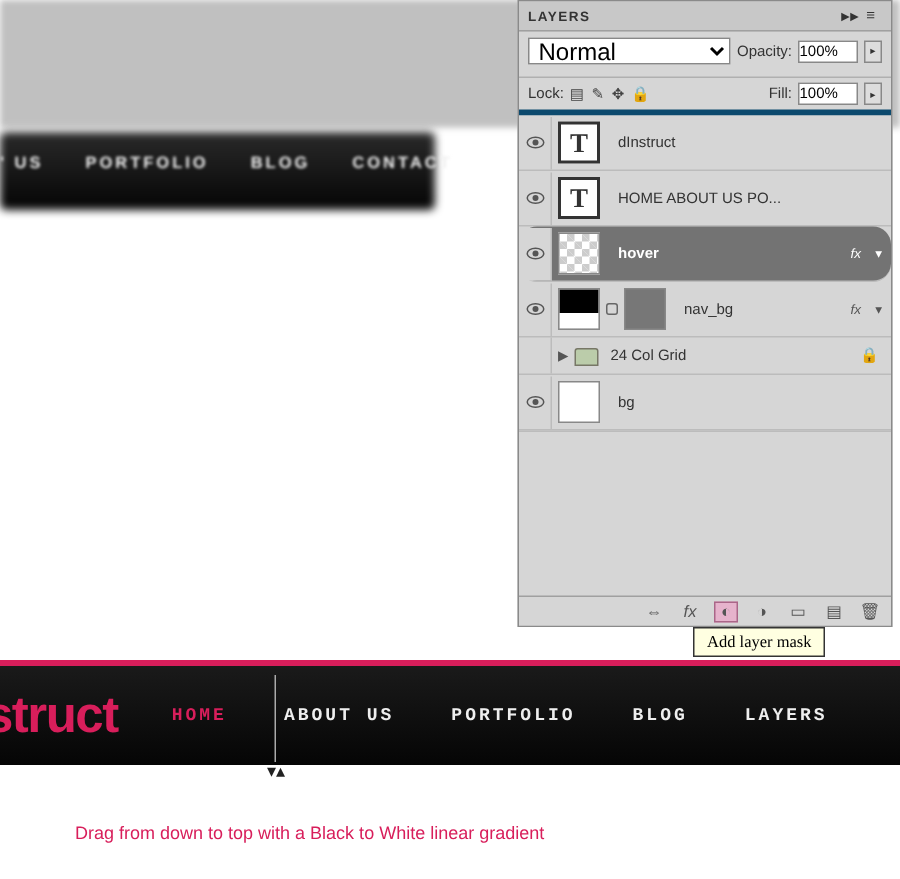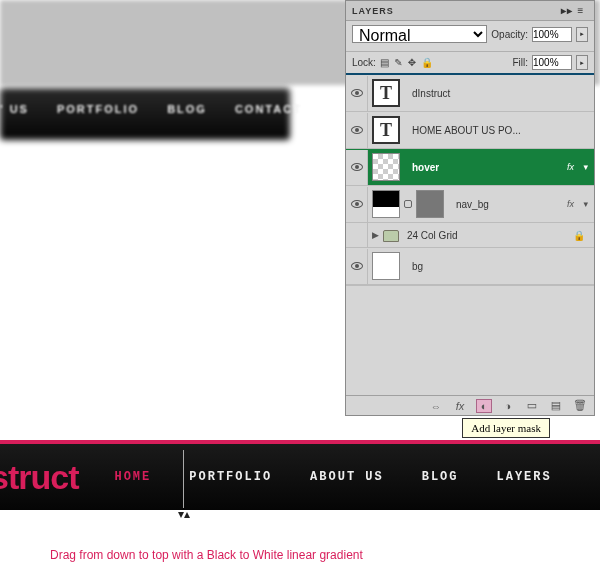--- a/index.html
+++ b/index.html
@@ -13,37 +13,37 @@
   
   .layers-panel { position: absolute; top: 0; right: 5px; width: 250px; background: #d6d6d6; border: 1px solid #8a8a8a; font-family: Tahoma, Arial, sans-serif; color: #333; }
   .panel-header { height: 20px; background: #c8c8c8; border-bottom: 1px solid #a0a0a0; display: flex; align-items: center; padding: 0 6px; font-size: 9px; font-weight: bold; letter-spacing: 1px; }
   .panel-header .spacer { flex: 1; }
   .panel-header .menu-icon { width: 14px; text-align: center; font-size: 10px; }
   .panel-controls { padding: 4px 6px; font-size: 10px; }
   .row { display: flex; align-items: center; gap: 4px; margin-bottom: 4px; }
   .row select { flex: 1; height: 18px; border: 1px solid #888; background: #fff; font-size: 16px; padding: 0 2px; }
   .pct-input { width: 40px; height: 15px; border: 1px solid #888; background: #fff; font-size: 10px; }
   .tri-btn { width: 12px; height: 15px; border: 1px solid #888; background: #ddd; font-size: 7px; display: inline-flex; align-items: center; justify-content: center; }
-  .lock-row { display: flex; align-items: center; gap: 4px; padding: 3px 6px; border-top: 1px solid #b0b0b0; border-bottom: 2px solid #0c4a6e; font-size: 10px; }
+  .lock-row { display: flex; align-items: center; gap: 4px; padding: 3px 6px; border-top: 1px solid #b0b0b0; border-bottom: 4px solid #0c4a6e; font-size: 10px; }
   .lock-icons { display: flex; gap: 5px; font-size: 10px; color: #444; }
   .lock-row .spacer { flex: 1; }
   
   .layer-list { background: #d6d6d6; }
   .layer-row { display: flex; align-items: center; min-height: 35px; border-bottom: 1px solid #bcbcbc; font-size: 10px; position: relative; }
   .vis-cell { width: 22px; height: 100%; min-height: 35px; border-right: 1px solid #bcbcbc; display: flex; align-items: center; justify-content: center; }
   .eye { width: 12px; height: 8px; border: 1px solid #555; border-radius: 50%; position: relative; }
   .eye::after { content:''; position:absolute; top:1px; left:3px; width:4px; height:4px; background:#555; border-radius:50%; }
   .thumb-cell { padding: 4px; display: flex; align-items: center; gap: 4px; }
   .thumb, .thumb-t, .thumb-mask, .thumb-bg, .thumb-checker { width: 28px; height: 28px; border: 1px solid #888; background: #fff; display: flex; align-items: center; justify-content: center; }
   .thumb-t { font-family: 'Times New Roman', serif; font-size: 18px; font-weight: bold; border: 2px solid #333; }
   .thumb-mask { background: linear-gradient(#000 60%, #fff 60%); }
   .thumb-grad { width: 28px; height: 28px; border: 1px solid #888; background: #777; }
   .thumb-checker { background-image: linear-gradient(45deg,#ccc 25%,transparent 25%,transparent 75%,#ccc 75%),linear-gradient(45deg,#ccc 25%,transparent 25%,transparent 75%,#ccc 75%); background-size: 10px 10px; background-position: 0 0, 5px 5px; background-color: #fff; }
   .layer-name { margin-left: 8px; }
-  .layer-row.selected { background: #15803d; color: #fff; }
+  .layer-row.selected { background: #737373; color: #fff; border-radius: 12px; }
   .layer-row.selected .layer-name { font-weight: bold; }
   .layer-row .fx { position: absolute; right: 20px; font-style: italic; font-size: 9px; }
   .layer-row .arrow { position: absolute; right: 6px; font-size: 9px; }
   .layer-row .lock-icon { position: absolute; right: 8px; font-size: 10px; color: #555; }
   .link-ico { width: 8px; height: 8px; border: 1px solid #666; border-radius: 2px; }
   .group-row .tri { margin: 0 4px; font-size: 9px; color: #555; }
   .folder { width: 16px; height: 12px; background: #bca; border: 1px solid #776; border-radius: 2px 2px 0 0; position: relative; top: 1px; }
 
   .spacer-row { height: 110px; border-top: 1px solid #bcbcbc; background: #d6d6d6; }
   
@@ -188,22 +188,22 @@
 </div>
 
 <div class="tooltip">Add layer mask</div>
 
 <div class="banner">
   <div class="red-line"></div>
   <div class="nav-dark">
     <span class="logo">struct</span>
     <div class="menu">
       <span class="menu-item active">HOME</span>
+      <span class="menu-item">ABOUT  US</span>
       <span class="menu-item">PORTFOLIO</span>
-      <span class="menu-item">ABOUT  US</span>
       <span class="menu-item">BLOG</span>
       <span class="menu-item">LAYERS</span>
     </div>
   </div>
 </div>
 <div class="arrow-stem"></div>
 <div class="arrow-up">▾▴</div>
 
 <div class="caption">Drag from down to top with a Black to White linear gradient</div>
 

